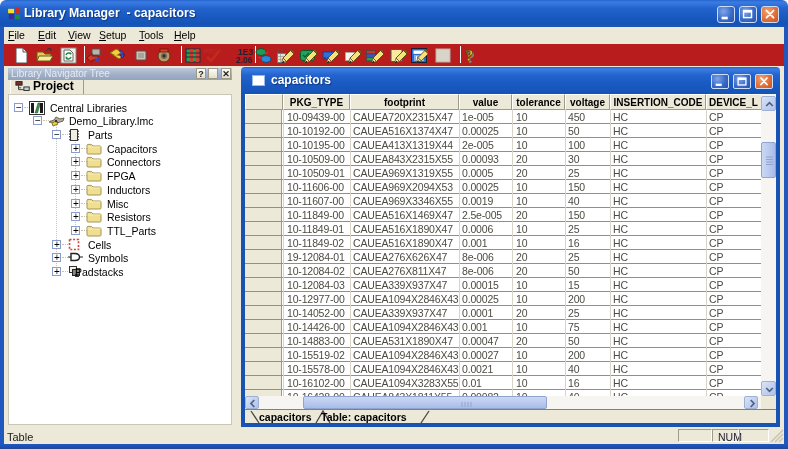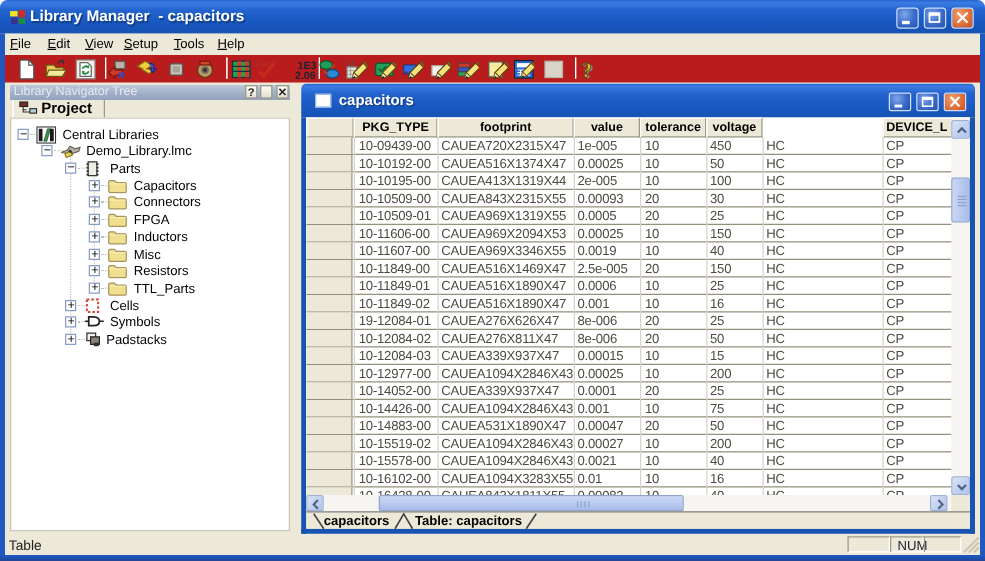--- a/index.html
+++ b/index.html
@@ -418,21 +418,21 @@
       <div class="trow" style="top:170px">
         <span class="tdot" style="left:53px;top:6px;width:14px"></span>
         <span class="texp" style="left:43px;top:2px">
           <i>+</i>
         </span>
         <span class="tico" style="left:58px;top:0px"><svg width="15" height="14" viewBox="0 0 15 14">
             <rect x="2.5" y="1.5" width="7" height="6" fill="#F2F0E8" stroke="#333"></rect>
             <rect x="5.5" y="4.5" width="7" height="6" fill="#8A8578" stroke="#222"></rect>
             <rect x="8" y="9" width="4" height="3" fill="#333"></rect>
           </svg></span>
-        <span class="tlabel" style="left:76px">Padstacks</span>
+        <span class="tlabel" style="left:66px">Padstacks</span>
       </div>
     </div>
 </div>
 <div id="child">
   <div id="cbl"></div>
     <div id="cbr"></div>
     <div id="cbb"></div>
   <div id="ctitle">
     <div id="cicon"></div>
     <div id="ctext">capacitors</div>
@@ -453,20 +453,21 @@
         </svg>
       </div>
   </div>
   <div id="grid">
       <div class="hcell" style="left:0px;width:38px;"></div>
       <div class="hcell" style="left:38px;width:67px;">PKG_TYPE</div>
       <div class="hcell" style="left:105px;width:109px;">footprint</div>
       <div class="hcell" style="left:214px;width:53px;">value</div>
       <div class="hcell" style="left:267px;width:53px;">tolerance</div>
       <div class="hcell" style="left:320px;width:45px;">voltage</div>
+      <div class="hcell" style="left:365px;width:96px;">INSERTION_CODE</div>
       <div class="hcell" style="left:461px;width:70px;text-align:left;padding-left:2px;">DEVICE_L</div>
       <div class="grow" style="top:16px">
         <span class="rh"></span>
         <span class="c" style="left:42px">10-09439-00</span>
         <span class="c" style="left:108px">CAUEA720X2315X47</span>
         <span class="c" style="left:217px">1e-005</span>
         <span class="c" style="left:271px">10</span>
         <span class="c" style="left:323px">450</span>
         <span class="c" style="left:368px">HC</span>
         <span class="c" style="left:464px">CP</span>
@@ -709,21 +710,21 @@
         </svg>
       </div>
   </div>
   <div id="sheettabs">
     <svg width="531" height="14" viewBox="0 0 531 14" style="position:absolute;left:0;top:0">
       <path d="M6 1 L14 13" stroke="#444" stroke-width="1.3" fill="none"></path>
       <path d="M71 13 L78 1 L85 13" stroke="#444" stroke-width="1.3" fill="none"></path>
       <path d="M184 1 L176 13" stroke="#444" stroke-width="1.3" fill="none"></path>
     </svg>
     <span style="position:absolute;left:14px;top:1px">capacitors</span>
-    <span style="position:absolute;left:87px;top:1px">Table: capacitors</span>
+    <span style="position:absolute;left:76px;top:1px">Table: capacitors</span>
   </div>
 </div>
 <div id="statusbar">
   <span class="ready">Table</span>
   <span class="spane" style="left:674px;width:34px"></span>
   <span class="spane" style="left:708px;width:27px"></span>
   <span id="num" style="left:714px">NUM</span>
   <span class="spane" style="left:735px;width:30px"></span>
   <svg id="grip" viewBox="0 0 15 15">
     <path d="M13 5 L5 13 M13 9 L9 13 M13 1 L1 13" stroke="#C9C4B2" stroke-width="1.5"></path>

